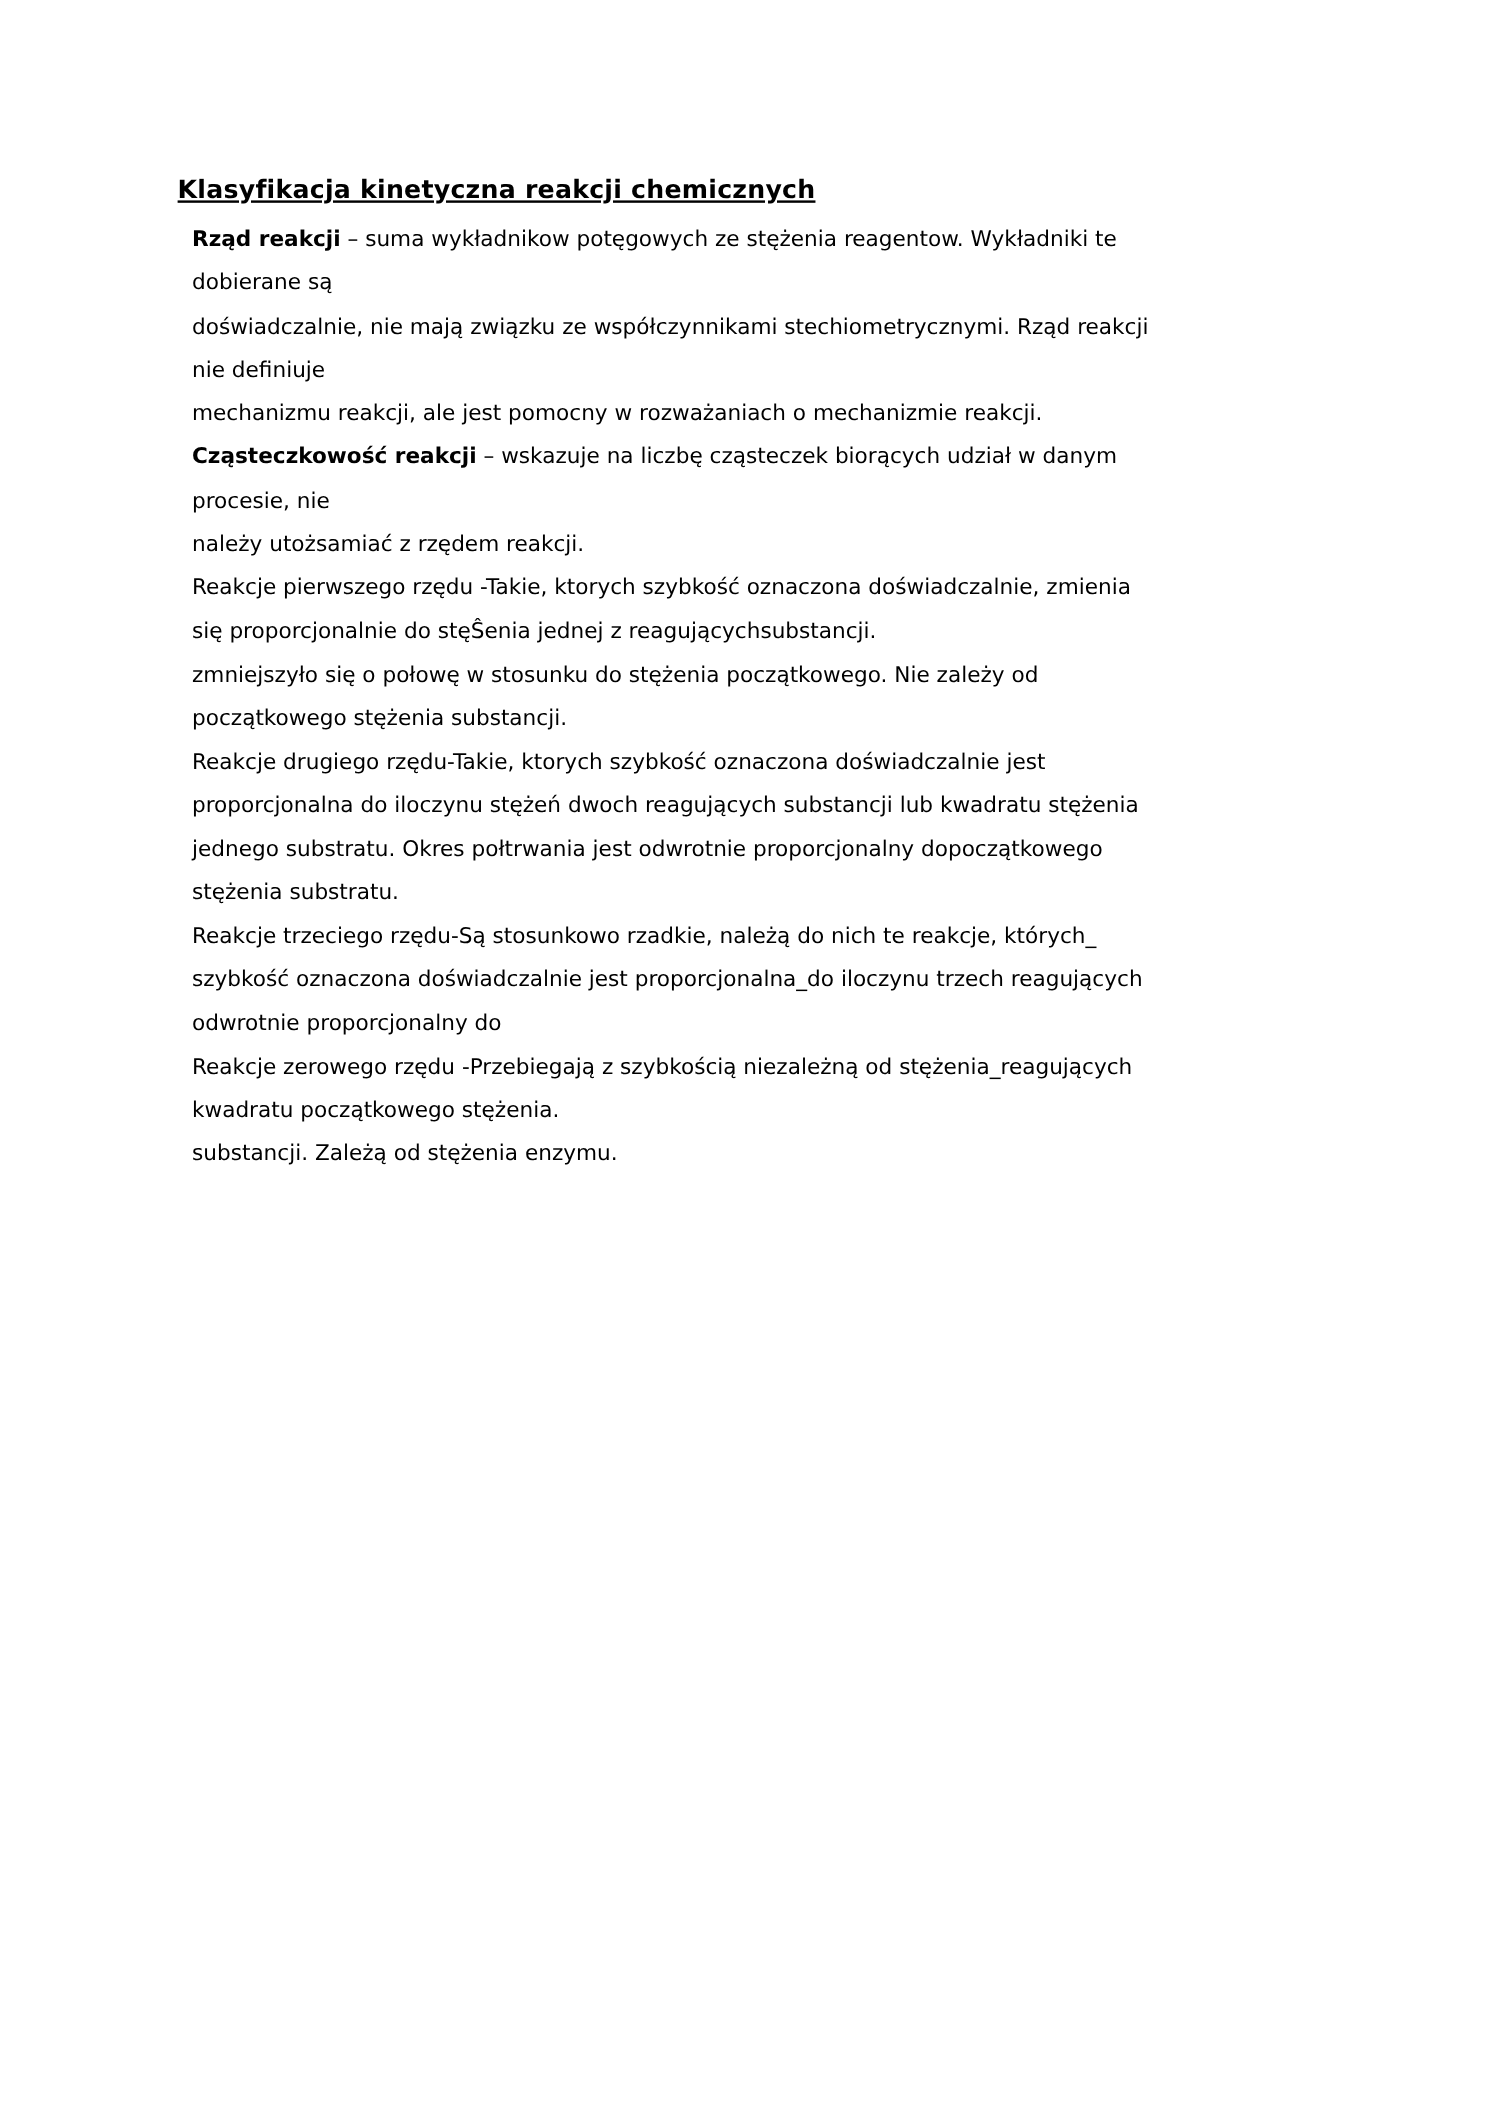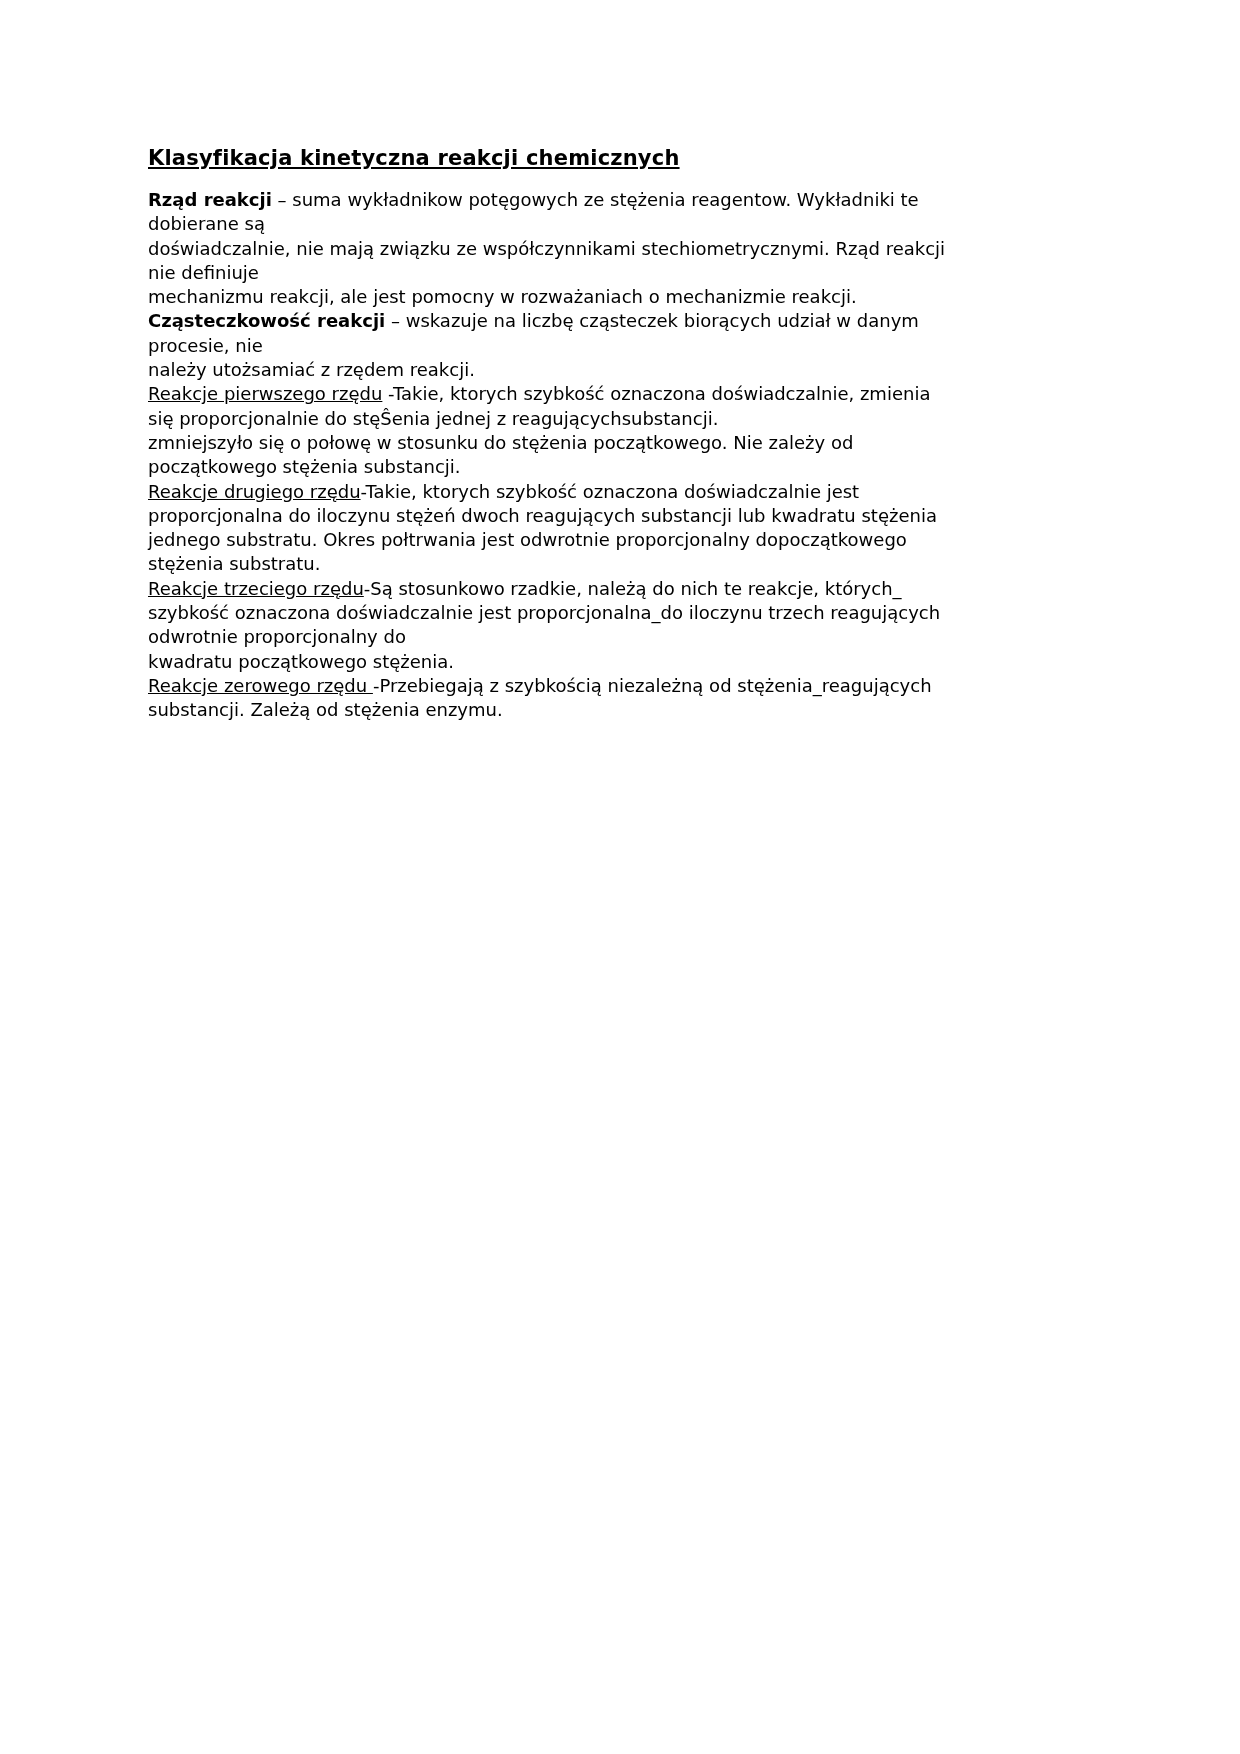--- a/index.html
+++ b/index.html
@@ -26,24 +26,24 @@
     font-size: 21px;
     text-decoration: underline;
     line-height: 24px;
     margin: 0 0 18px 0;
     letter-spacing: 0.2px;
   }
   .line {
     font-size: 18px;
     line-height: 24.3px;
     white-space: nowrap;
-    margin: 0;
+    margin: 12px;
   }
   .bold { font-weight: bold; }
-  .u { text-decoration: underline; }
+  .u { }
 </style>
 </head>
 <body>
 
 <div class="page">
   <p class="title">Klasyfikacja kinetyczna reakcji chemicznych</p>
 
   <div>
     <p class="line"><span class="bold">Rząd reakcji</span><span> – suma wykładnikow potęgowych ze stężenia reagentow. Wykładniki te</span></p>
     <p class="line"><span>dobierane są</span></p>
@@ -57,17 +57,17 @@
     <p class="line"><span>się proporcjonalnie do stęŜenia jednej z reagującychsubstancji.</span></p>
     <p class="line"><span>zmniejszyło się o połowę w stosunku do stężenia początkowego. Nie zależy od</span></p>
     <p class="line"><span>początkowego stężenia substancji.</span></p>
     <p class="line"><span class="u">Reakcje drugiego rzędu</span><span>-Takie, ktorych szybkość oznaczona doświadczalnie jest</span></p>
     <p class="line"><span>proporcjonalna do iloczynu stężeń dwoch reagujących substancji lub kwadratu stężenia</span></p>
     <p class="line"><span>jednego substratu. Okres połtrwania jest odwrotnie proporcjonalny dopoczątkowego</span></p>
     <p class="line"><span>stężenia substratu.</span></p>
     <p class="line"><span class="u">Reakcje trzeciego rzędu</span><span>-Są stosunkowo rzadkie, należą do nich te reakcje, których_</span></p>
     <p class="line"><span>szybkość oznaczona doświadczalnie jest proporcjonalna_do iloczynu trzech reagujących</span></p>
     <p class="line"><span>odwrotnie proporcjonalny do</span></p>
+    <p class="line"><span class="u">Reakcje zerowego rzędu </span><span>-Przebiegają z szybkością niezależną od stężenia_reagujących</span></p>
     <p class="line"><span>kwadratu początkowego stężenia.</span></p>
-    <p class="line"><span class="u">Reakcje zerowego rzędu </span><span>-Przebiegają z szybkością niezależną od stężenia_reagujących</span></p>
     <p class="line"><span>substancji. Zależą od stężenia enzymu.</span></p>
   </div>
 </div>
 
 </body></html>

